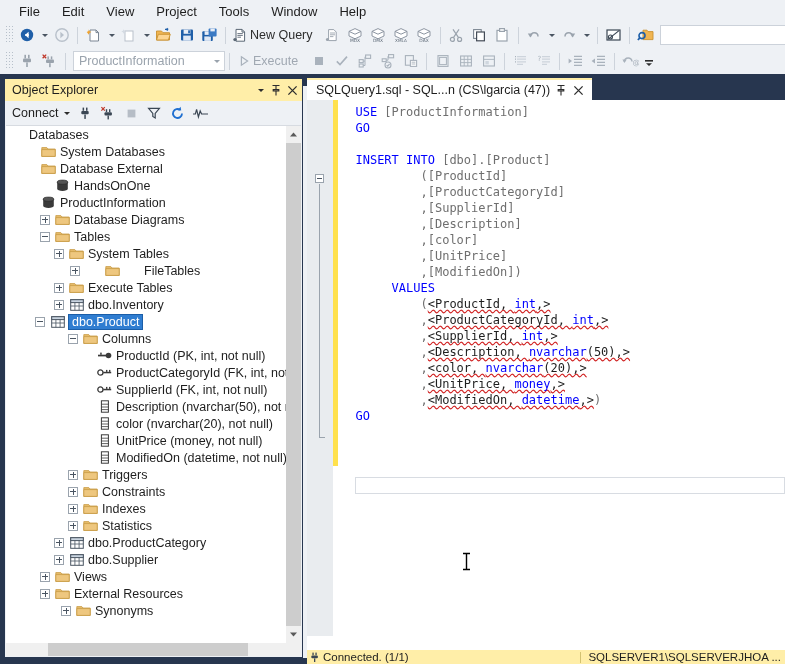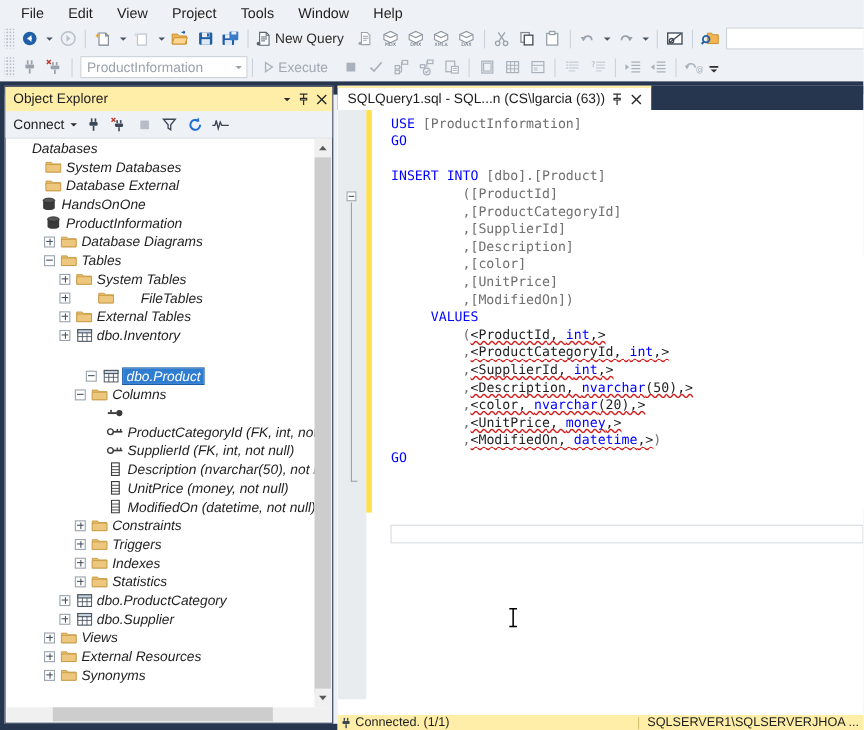--- a/index.html
+++ b/index.html
@@ -87,21 +87,21 @@
 
   #oe-toolbar {
     height: 24px; background: #eef1f5; display: flex; align-items: center;
     padding-left: 7px; gap: 2px;
   }
   #oe-toolbar .connect-lbl { font-size: 12.5px; color: #1e1e1e; white-space: nowrap; }
   .oetb { width: 21px; height: 20px; display: flex; align-items: center; justify-content: center; }
 
   #oe-tree-wrap {
     position: absolute; top: 46px; left: 1px; right: 1px; bottom: 1px;
-    background: #ffffff; border-top: 1px solid #d7dbe1; overflow: hidden; font-style: italic;
+    background: #ffffff; border-top: 1px solid #d7dbe1; overflow: hidden;
   }
   #oe-tree {
     position: absolute; top: 0; left: 0; right: 15px; bottom: 13px;
     overflow: hidden;
   }
   .tnode {
     height: 17px; display: flex; align-items: center; white-space: nowrap;
     font-size: 12.5px; color: #1e1e1e; position: relative;
   }
   .tnode .exp {
@@ -670,21 +670,21 @@
           <div class="tnode" style="padding-left: 20px;">
             <span class="exp-sp"></span>
             <span class="ico">
               <svg width="15" height="12" viewBox="0 0 15 12">
                 <path d="M.8 1.6h5l1.2 1.4h7.2v7.4H.8z" fill="#e8bd6d" stroke="#c79b45" stroke-width=".8"></path>
                 <path d="M.8 3.6h13.4v6.8H.8z" fill="#eec77f" stroke="#c79b45" stroke-width=".8"></path>
               </svg>
             </span>
             <span class="tx">Database External</span>
           </div>
-          <div class="tnode" style="padding-left: 16px;">
+          <div class="tnode" style="padding-left: 34px;">
             <span class="exp-sp"></span>
             <span class="ico">
               <svg width="13" height="13" viewBox="0 0 13 13">
                 <path d="M1.2 3.2v6.6c0 1.3 2.4 2.1 5.3 2.1s5.3-.8 5.3-2.1V3.2z" fill="#3a3a3a"></path>
                 <ellipse cx="6.5" cy="3.2" rx="5.3" ry="2.1" fill="#555"></ellipse>
                 <ellipse cx="6.5" cy="3.2" rx="5.3" ry="2.1" fill="none" stroke="#2b2b2b" stroke-width=".7"></ellipse>
               </svg>
             </span>
             <span class="tx">HandsOnOne</span>
           </div>
@@ -722,52 +722,52 @@
           <div class="tnode" style="padding-left: 48px;">
             <span class="exp plus"></span>
             <span class="ico">
               <svg width="15" height="12" viewBox="0 0 15 12">
                 <path d="M.8 1.6h5l1.2 1.4h7.2v7.4H.8z" fill="#e8bd6d" stroke="#c79b45" stroke-width=".8"></path>
                 <path d="M.8 3.6h13.4v6.8H.8z" fill="#eec77f" stroke="#c79b45" stroke-width=".8"></path>
               </svg>
             </span>
             <span class="tx">System Tables</span>
           </div>
-          <div class="tnode" style="padding-left: 48px; gap: 20px;">
+          <div class="tnode" style="padding-left: 64px; gap: 20px;">
             <span class="exp plus"></span>
             <span class="ico">
               <svg width="15" height="12" viewBox="0 0 15 12">
                 <path d="M.8 1.6h5l1.2 1.4h7.2v7.4H.8z" fill="#e8bd6d" stroke="#c79b45" stroke-width=".8"></path>
                 <path d="M.8 3.6h13.4v6.8H.8z" fill="#eec77f" stroke="#c79b45" stroke-width=".8"></path>
               </svg>
             </span>
             <span class="tx">FileTables</span>
           </div>
           <div class="tnode" style="padding-left: 48px;">
             <span class="exp plus"></span>
             <span class="ico">
               <svg width="15" height="12" viewBox="0 0 15 12">
                 <path d="M.8 1.6h5l1.2 1.4h7.2v7.4H.8z" fill="#e8bd6d" stroke="#c79b45" stroke-width=".8"></path>
                 <path d="M.8 3.6h13.4v6.8H.8z" fill="#eec77f" stroke="#c79b45" stroke-width=".8"></path>
               </svg>
             </span>
-            <span class="tx">External Tables</span>
+            <span class="tx">Execute Tables</span>
           </div>
           <div class="tnode" style="padding-left: 48px;">
             <span class="exp plus"></span>
             <span class="ico">
               <svg width="14" height="12" viewBox="0 0 14 12">
                 <rect x=".7" y=".7" width="12.6" height="10.6" fill="#fff" stroke="#4a5562" stroke-width="1"></rect>
                 <rect x=".7" y=".7" width="12.6" height="2.9" fill="#c9d4e0" stroke="#4a5562" stroke-width="1"></rect>
                 <path d="M.7 7h12.6M4.9 3.6v7.7M9.1 3.6v7.7" stroke="#4a5562" stroke-width=".8"></path>
               </svg>
             </span>
             <span class="tx">dbo.Inventory</span>
           </div>
-          <div class="tnode sel" style="padding-left: 72px; margin-top: 20px;">
+          <div class="tnode sel" style="padding-left: 29px;">
             <span class="exp"></span>
             <span class="ico">
               <svg width="14" height="12" viewBox="0 0 14 12">
                 <rect x=".7" y=".7" width="12.6" height="10.6" fill="#fff" stroke="#4a5562" stroke-width="1"></rect>
                 <rect x=".7" y=".7" width="12.6" height="2.9" fill="#c9d4e0" stroke="#4a5562" stroke-width="1"></rect>
                 <path d="M.7 7h12.6M4.9 3.6v7.7M9.1 3.6v7.7" stroke="#4a5562" stroke-width=".8"></path>
               </svg>
             </span>
             <span class="tx">dbo.Product</span>
           </div>
@@ -783,20 +783,21 @@
           </div>
           <div class="tnode" style="padding-left: 76px;">
             <span class="exp-sp"></span>
             <span class="ico">
               <svg width="15" height="11" viewBox="0 0 15 11">
                 <circle cx="11.5" cy="5.5" r="2.8" fill="#3a3a3a"></circle>
                 <rect x="1" y="4.7" width="8" height="1.7" fill="#3a3a3a"></rect>
                 <rect x="3.2" y="2.6" width="1.5" height="2.2" fill="#3a3a3a"></rect>
               </svg>
             </span>
+            <span class="tx">ProductId (PK, int, not null)</span>
           </div>
           <div class="tnode" style="padding-left: 76px;">
             <span class="exp-sp"></span>
             <span class="ico">
               <svg width="15" height="11" viewBox="0 0 15 11">
                 <circle cx="3.4" cy="5.5" r="2.6" fill="none" stroke="#3a3a3a" stroke-width="1.3"></circle>
                 <rect x="6.2" y="4.8" width="8" height="1.5" fill="#3a3a3a"></rect>
                 <rect x="9" y="2.9" width="1.4" height="2" fill="#3a3a3a"></rect>
                 <rect x="12" y="2.9" width="1.4" height="2" fill="#3a3a3a"></rect>
               </svg>
@@ -826,51 +827,61 @@
             <span class="tx">Description (nvarchar(50), not null)</span>
           </div>
           <div class="tnode" style="padding-left: 76px;">
             <span class="exp-sp"></span>
             <span class="ico">
               <svg width="10" height="13" viewBox="0 0 10 13">
                 <rect x="1.4" y=".8" width="7" height="11.4" fill="#fff" stroke="#3a3a3a" stroke-width="1"></rect>
                 <path d="M1.4 4.2h7M1.4 7h7M1.4 9.6h7" stroke="#3a3a3a" stroke-width=".8"></path>
               </svg>
             </span>
-            <span class="tx">UnitPrice (money, not null)</span>
+            <span class="tx">color (nvarchar(20), not null)</span>
           </div>
           <div class="tnode" style="padding-left: 76px;">
             <span class="exp-sp"></span>
             <span class="ico">
               <svg width="10" height="13" viewBox="0 0 10 13">
                 <rect x="1.4" y=".8" width="7" height="11.4" fill="#fff" stroke="#3a3a3a" stroke-width="1"></rect>
                 <path d="M1.4 4.2h7M1.4 7h7M1.4 9.6h7" stroke="#3a3a3a" stroke-width=".8"></path>
               </svg>
             </span>
+            <span class="tx">UnitPrice (money, not null)</span>
+          </div>
+          <div class="tnode" style="padding-left: 76px;">
+            <span class="exp-sp"></span>
+            <span class="ico">
+              <svg width="10" height="13" viewBox="0 0 10 13">
+                <rect x="1.4" y=".8" width="7" height="11.4" fill="#fff" stroke="#3a3a3a" stroke-width="1"></rect>
+                <path d="M1.4 4.2h7M1.4 7h7M1.4 9.6h7" stroke="#3a3a3a" stroke-width=".8"></path>
+              </svg>
+            </span>
             <span class="tx">ModifiedOn (datetime, not null)</span>
           </div>
           <div class="tnode" style="padding-left: 62px;">
             <span class="exp plus"></span>
             <span class="ico">
               <svg width="15" height="12" viewBox="0 0 15 12">
                 <path d="M.8 1.6h5l1.2 1.4h7.2v7.4H.8z" fill="#e8bd6d" stroke="#c79b45" stroke-width=".8"></path>
                 <path d="M.8 3.6h13.4v6.8H.8z" fill="#eec77f" stroke="#c79b45" stroke-width=".8"></path>
               </svg>
             </span>
+            <span class="tx">Triggers</span>
+          </div>
+          <div class="tnode" style="padding-left: 62px;">
+            <span class="exp plus"></span>
+            <span class="ico">
+              <svg width="15" height="12" viewBox="0 0 15 12">
+                <path d="M.8 1.6h5l1.2 1.4h7.2v7.4H.8z" fill="#e8bd6d" stroke="#c79b45" stroke-width=".8"></path>
+                <path d="M.8 3.6h13.4v6.8H.8z" fill="#eec77f" stroke="#c79b45" stroke-width=".8"></path>
+              </svg>
+            </span>
             <span class="tx">Constraints</span>
-          </div>
-          <div class="tnode" style="padding-left: 62px;">
-            <span class="exp plus"></span>
-            <span class="ico">
-              <svg width="15" height="12" viewBox="0 0 15 12">
-                <path d="M.8 1.6h5l1.2 1.4h7.2v7.4H.8z" fill="#e8bd6d" stroke="#c79b45" stroke-width=".8"></path>
-                <path d="M.8 3.6h13.4v6.8H.8z" fill="#eec77f" stroke="#c79b45" stroke-width=".8"></path>
-              </svg>
-            </span>
-            <span class="tx">Triggers</span>
           </div>
           <div class="tnode" style="padding-left: 62px;">
             <span class="exp plus"></span>
             <span class="ico">
               <svg width="15" height="12" viewBox="0 0 15 12">
                 <path d="M.8 1.6h5l1.2 1.4h7.2v7.4H.8z" fill="#e8bd6d" stroke="#c79b45" stroke-width=".8"></path>
                 <path d="M.8 3.6h13.4v6.8H.8z" fill="#eec77f" stroke="#c79b45" stroke-width=".8"></path>
               </svg>
             </span>
             <span class="tx">Indexes</span>
@@ -920,21 +931,21 @@
           <div class="tnode" style="padding-left: 34px;">
             <span class="exp plus"></span>
             <span class="ico">
               <svg width="15" height="12" viewBox="0 0 15 12">
                 <path d="M.8 1.6h5l1.2 1.4h7.2v7.4H.8z" fill="#e8bd6d" stroke="#c79b45" stroke-width=".8"></path>
                 <path d="M.8 3.6h13.4v6.8H.8z" fill="#eec77f" stroke="#c79b45" stroke-width=".8"></path>
               </svg>
             </span>
             <span class="tx">External Resources</span>
           </div>
-          <div class="tnode" style="padding-left: 34px;">
+          <div class="tnode" style="padding-left: 34px; margin-left: 21px;">
             <span class="exp plus"></span>
             <span class="ico">
               <svg width="15" height="12" viewBox="0 0 15 12">
                 <path d="M.8 1.6h5l1.2 1.4h7.2v7.4H.8z" fill="#e8bd6d" stroke="#c79b45" stroke-width=".8"></path>
                 <path d="M.8 3.6h13.4v6.8H.8z" fill="#eec77f" stroke="#c79b45" stroke-width=".8"></path>
               </svg>
             </span>
             <span class="tx">Synonyms</span>
           </div>
         </div>
@@ -955,21 +966,21 @@
 
       <div id="oe-hscroll">
         <div id="oe-hthumb"></div>
       </div>
     </div>
   </div>
 
   <div id="doc">
     <div id="doc-tabstrip">
       <div id="doc-tab">
-        <span>SQLQuery1.sql - SQL...n (CS\lgarcia (63))</span>
+        <span>SQLQuery1.sql - SQL...n (CS\lgarcia (47))</span>
         <span class="tabpin">
           <svg class="icon-svg" width="12" height="13" viewBox="0 0 12 13">
             <path d="M2.5 1.5h7M6 1.5v4M3.2 5.5h5.6v1.4H3.2zM6 6.9v4.6" stroke="#2d2d2d" stroke-width="1.1" fill="none"></path>
           </svg>
         </span>
         <span class="tabclose">
           <svg class="icon-svg" width="11" height="11" viewBox="0 0 11 11">
             <path d="M1.4 1.4 L9.6 9.6 M9.6 1.4 L1.4 9.6" stroke="#2d2d2d" stroke-width="1.3"></path>
           </svg>
         </span>

